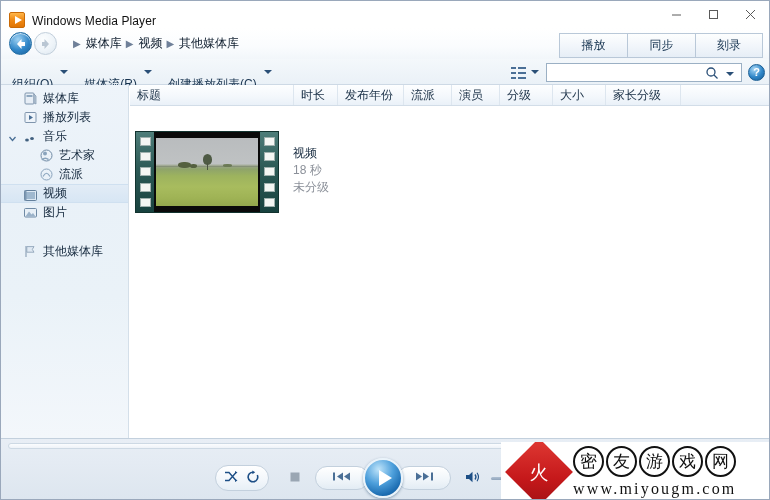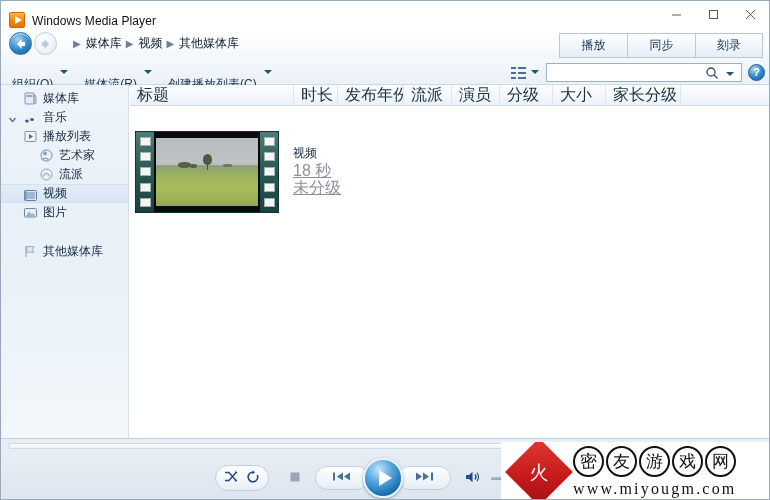--- a/index.html
+++ b/index.html
@@ -220,21 +220,21 @@
     width: 639px; height: 21px;
     background: linear-gradient(180deg,#fdfeff 0%, #f4f8fc 55%, #eaf1f8 100%);
     border-bottom: 1px solid #d2dde8;
     box-sizing: border-box;
     display: flex; align-items: stretch;
   }
   .col {
     display: flex; align-items: center;
     border-right: 1px solid #dde6ef;
     box-sizing: border-box;
-    font-size: 16px; color: #1b3category;
+    font-size: 12px; color: #1b3category;
     color: #1b3147;
     padding-left: 7px;
     overflow: hidden; white-space: nowrap;
   }
 
   
   .content {
     position: absolute; left: 129px; top: 105px;
     width: 639px; height: 332px;
     background: #ffffff;
@@ -298,21 +298,21 @@
   }
   .horizon {
     position: absolute; left: 0; right: 0; top: 41%;
     height: 1px; background: rgba(120,130,110,.55);
   }
   .meta {
     margin-left: 14px; padding-top: 14px;
     line-height: 17px;
   }
   .meta .m-title { font-size: 12px; color: #15293e; }
-  .meta .m-sub { font-size: 16px; color: #8b9099; text-decoration: underline; }
+  .meta .m-sub { font-size: 12px; color: #8b9099; }
 
   
   .bottombar {
     position: absolute; left: 0; top: 437px;
     width: 768px; height: 61px;
     background: linear-gradient(180deg,#e8eef5 0%, #e4ebf3 40%, #dde6ef 100%);
     border-top: 1px solid #c3d0dd;
     box-sizing: border-box;
   }
   .seekbar {
@@ -520,43 +520,43 @@
         <svg width="15" height="15" viewBox="0 0 15 15">
           <rect x="2" y="2" width="9" height="11" rx="1" fill="#e7eef6" stroke="#7f95ad" stroke-width="1"></rect>
           <rect x="3.5" y="4" width="6" height="2" fill="#8fa8c0"></rect>
           <path d="M11 3 L13 5 L13 13 L11 12 Z" fill="#b8c8d8" stroke="#7f95ad" stroke-width=".7"></path>
         </svg>
       </span>
       <span class="sb-label">媒体库</span>
     </div>
 
     <div class="sb-item">
+      <span class="sb-icon">
+        <svg width="15" height="15" viewBox="0 0 15 15">
+          <rect x="2" y="2.5" width="11" height="10" rx="1" fill="#eef4fa" stroke="#7f95ad" stroke-width="1"></rect>
+          <path d="M6 5 L10 7.5 L6 10 Z" fill="#4a6f96"></path>
+        </svg>
+      </span>
+      <span class="sb-label">播放列表</span>
+    </div>
+
+    <div class="sb-item">
       <span class="sb-chevron">
         <svg width="9" height="9" viewBox="0 0 9 9">
             <path d="M1.5 3 L4.5 6.5 L7.5 3" fill="none" stroke="#4a6f96" stroke-width="1.3"></path>
           </svg>
       </span>
       <span class="sb-icon">
         <svg width="15" height="15" viewBox="0 0 15 15">
           <path d="M10.5 2 L10.5 9.2 M10.5 2 L5.5 3.4 L5.5 10.6" fill="none" stroke="#3e6governor" stroke-width="1.2"></path>
           <ellipse cx="4" cy="11" rx="1.9" ry="1.5" fill="#41607f"></ellipse>
           <ellipse cx="9" cy="9.6" rx="1.9" ry="1.5" fill="#41607f"></ellipse>
         </svg>
       </span>
       <span class="sb-label">音乐</span>
-    </div>
-
-    <div class="sb-item">
-      <span class="sb-icon">
-        <svg width="15" height="15" viewBox="0 0 15 15">
-          <rect x="2" y="2.5" width="11" height="10" rx="1" fill="#eef4fa" stroke="#7f95ad" stroke-width="1"></rect>
-          <path d="M6 5 L10 7.5 L6 10 Z" fill="#4a6f96"></path>
-        </svg>
-      </span>
-      <span class="sb-label">播放列表</span>
     </div>
 
     <div class="sb-item indent">
       <span class="sb-icon">
         <svg width="15" height="15" viewBox="0 0 15 15">
           <circle cx="7.5" cy="7.5" r="5.5" fill="none" stroke="#6f8aa5" stroke-width="1"></circle>
           <circle cx="6" cy="5.5" r="2" fill="#8aa4bd"></circle>
           <path d="M2.8 12 Q6 8.6 9.6 11.6" fill="none" stroke="#8aa4bd" stroke-width="1.4"></path>
         </svg>
       </span>

